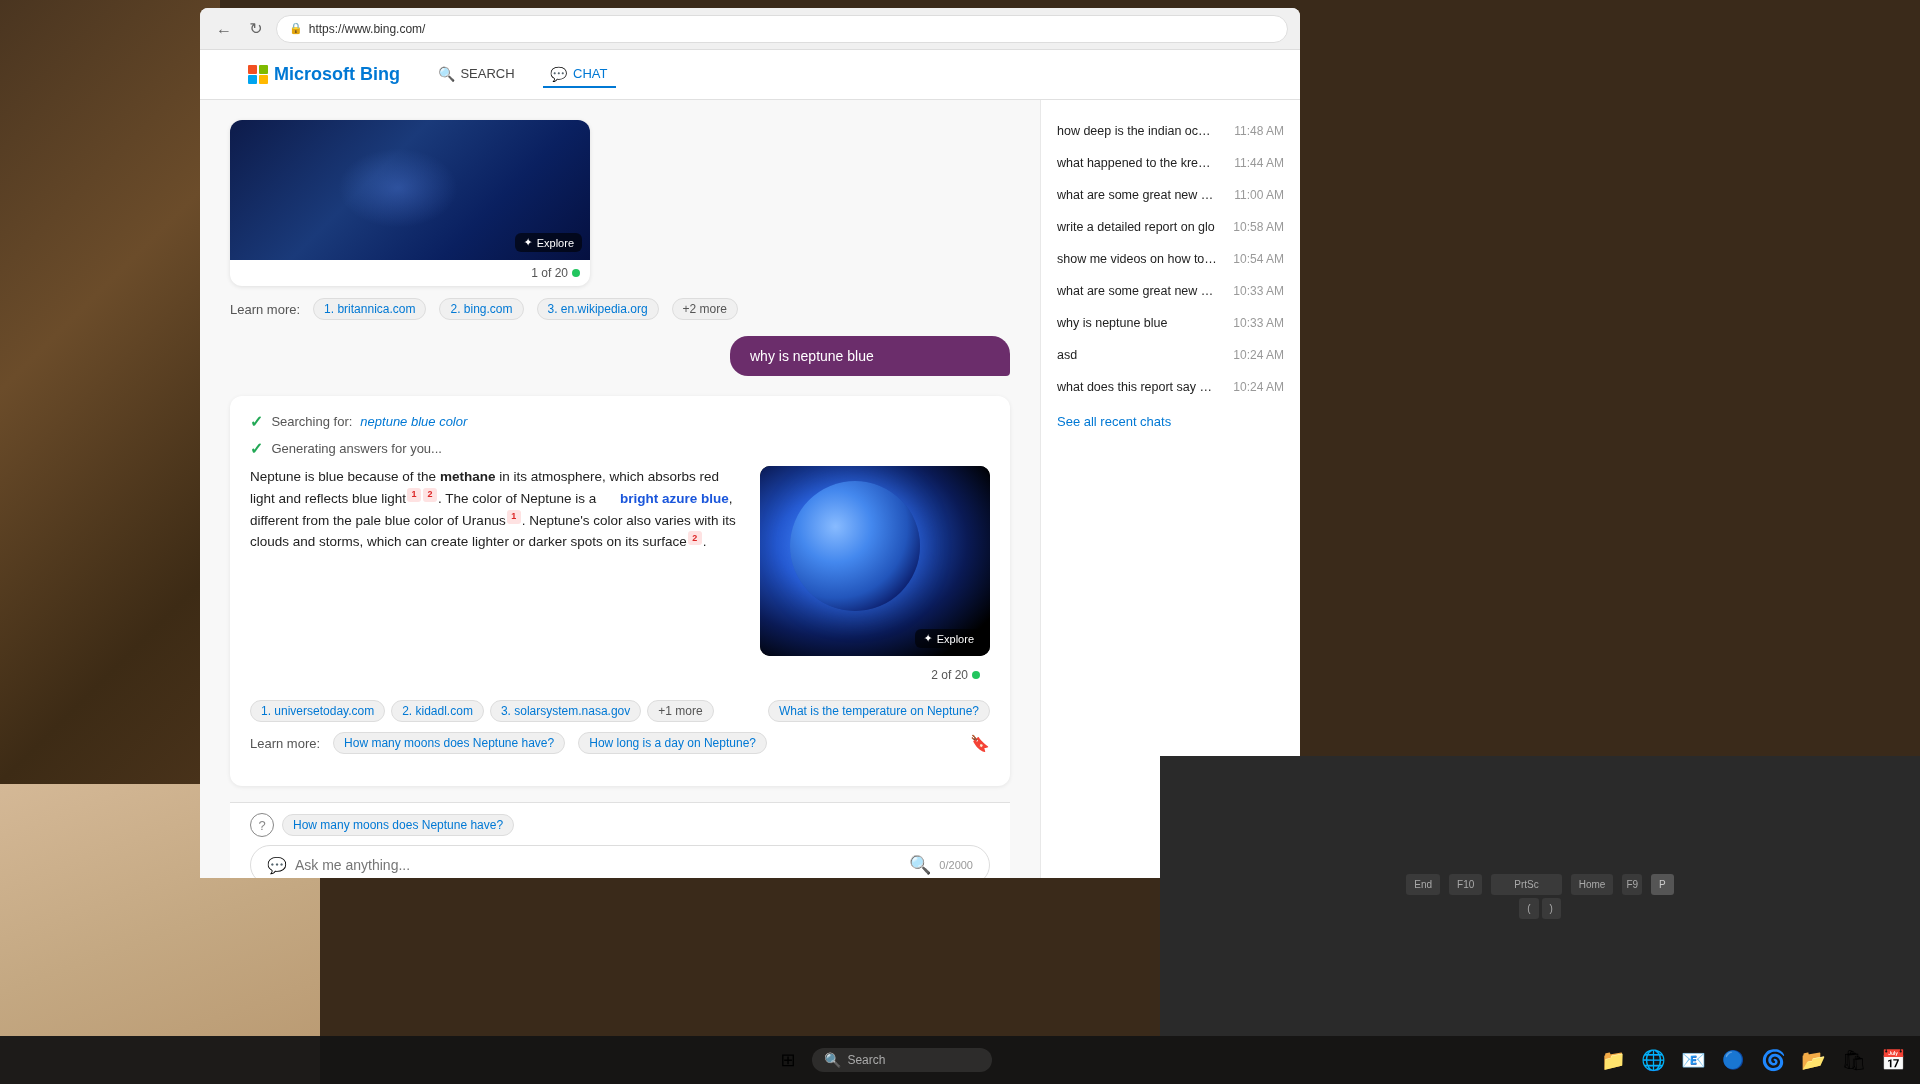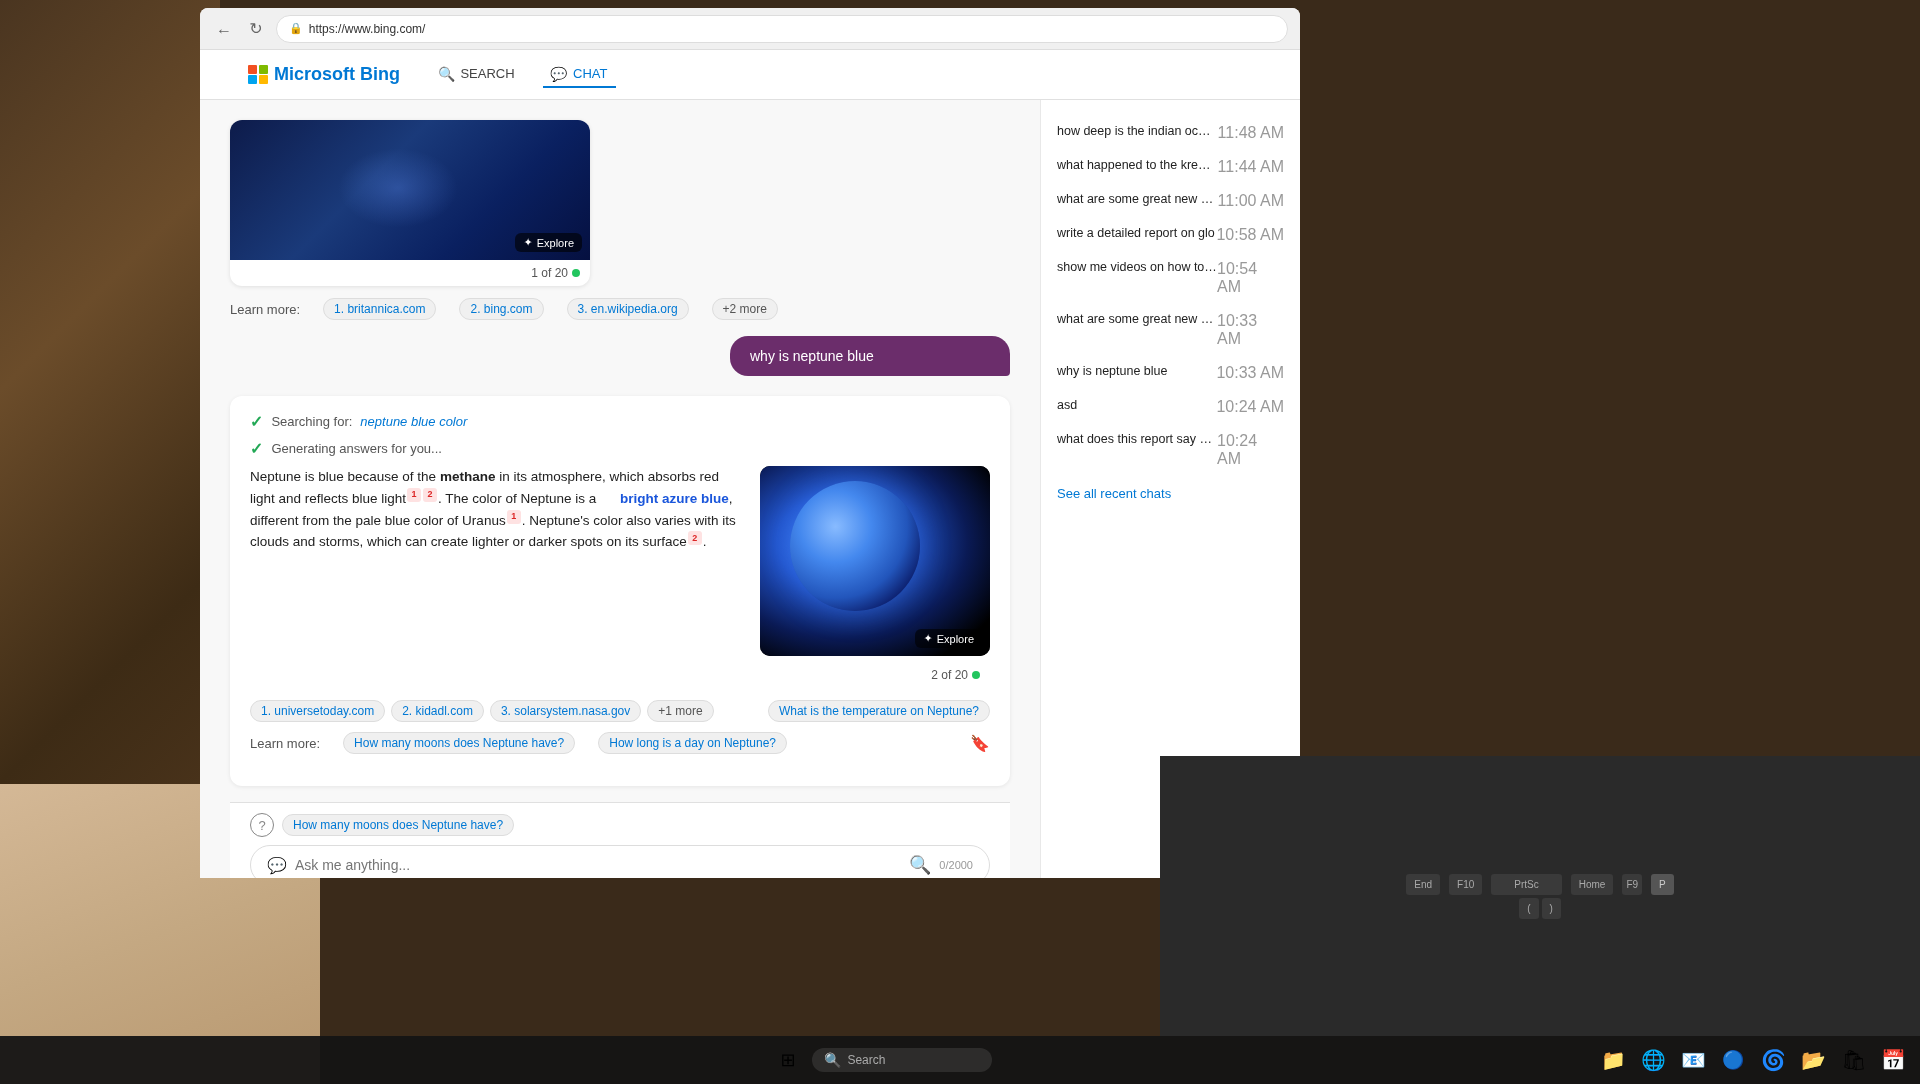--- a/index.html
+++ b/index.html
@@ -183,21 +183,21 @@
     .of-count {
       text-align: right;
       font-size: 12px;
       color: #555;
       padding: 6px 10px;
       display: flex; align-items: center; justify-content: flex-end; gap: 4px;
     }
     .green-dot { width: 8px; height: 8px; background: #22c55e; border-radius: 50%; display: inline-block; }
 
     .learn-more-row {
-      display: flex; align-items: center; gap: 23px;
+      display: flex; align-items: center; gap: 13px;
       flex-wrap: wrap;
       margin-bottom: 16px;
       font-size: 13px;
     }
     .learn-more-label { color: #555; font-weight: 500; }
     .source-chip {
       background: #f0f0f0;
       border: 1px solid #ddd;
       border-radius: 12px;
       padding: 3px 10px;
@@ -343,21 +343,21 @@
     .chat-query {
       font-size: 12.5px;
       color: #222;
       margin-bottom: 2px;
       white-space: nowrap;
       overflow: hidden;
       text-overflow: ellipsis;
       max-width: 160px;
     }
     .chat-time {
-      font-size: 16px;
+      font-size: 12px;
       color: #999;
     }
     .chat-item-row {
       display: flex;
       justify-content: space-between;
       align-items: flex-start;
     }
     .see-all {
       padding: 10px 16px;
       font-size: 13px;

